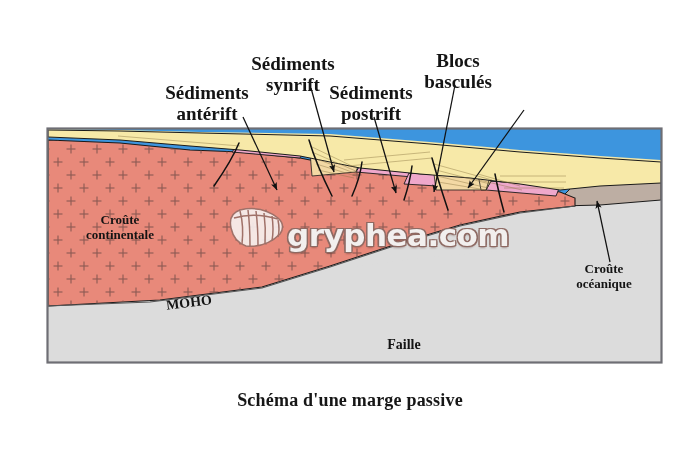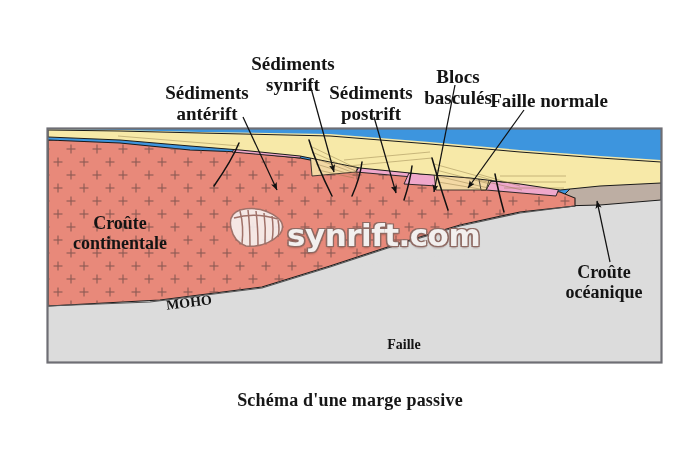--- a/index.html
+++ b/index.html
@@ -32,21 +32,21 @@
   }
   .lbl {
     position: absolute;
     font-weight: bold;
     color: #141414;
     text-align: center;
     line-height: 1.12;
     white-space: pre-line;
   }
   .lbl-outer { font-size: 19px; }
-  .lbl-inner { font-size: 18px; }
+  .lbl-inner { font-size: 13px; }
   .wm {
     position: absolute;
     font-family: "DejaVu Sans", sans-serif;
     font-weight: bold;
     font-size: 31px;
     color: #f2efee;
     text-shadow:
       -1.4px -1.4px 0 #8e6a63, 1.4px -1.4px 0 #8e6a63,
       -1.4px 1.4px 0 #8e6a63, 1.4px 1.4px 0 #8e6a63,
       0 2px 2px rgba(90,50,45,0.45);
@@ -197,32 +197,31 @@
 
   <div class="lbl lbl-outer" style="left:152px; top:82px; width:110px;">Sédiments
 antérift</div>
 
   <div class="lbl lbl-outer" style="left:238px; top:53px; width:110px;">Sédiments
 synrift</div>
 
   <div class="lbl lbl-outer" style="left:316px; top:82px; width:110px;">Sédiments
 postrift</div>
 
-  <div class="lbl lbl-outer" style="left:408px; top:66px; width:100px;">Blocs
+  <div class="lbl lbl-outer" style="left:408px; top:50px; width:100px;">Blocs
 basculés</div>
 
-  <div class="lbl lbl-outer" style="left:490px; top:90px; width:118px;">Faille normale</div>
 
   <div class="lbl lbl-inner" style="left:64px; top:213px; width:112px;">Croûte
 continentale</div>
 
   <div class="lbl lbl-inner" style="left:155px; top:295px; width:68px; font-size:14px; transform:rotate(-7deg);">MOHO</div>
 
   <div class="lbl lbl-inner" style="left:358px; top:337px; width:92px; font-size:14px;">Faille</div>
 
   <div class="lbl lbl-inner" style="left:548px; top:262px; width:112px;">Croûte
 océanique</div>
 
-  <div class="wm" style="left:287px; top:217px;">synrift.com</div>
+  <div class="wm" style="left:287px; top:217px;">gryphea.com</div>
 
   <div class="cap">Schéma d'une marge passive</div>
 
 </div>
 
 </body></html>

